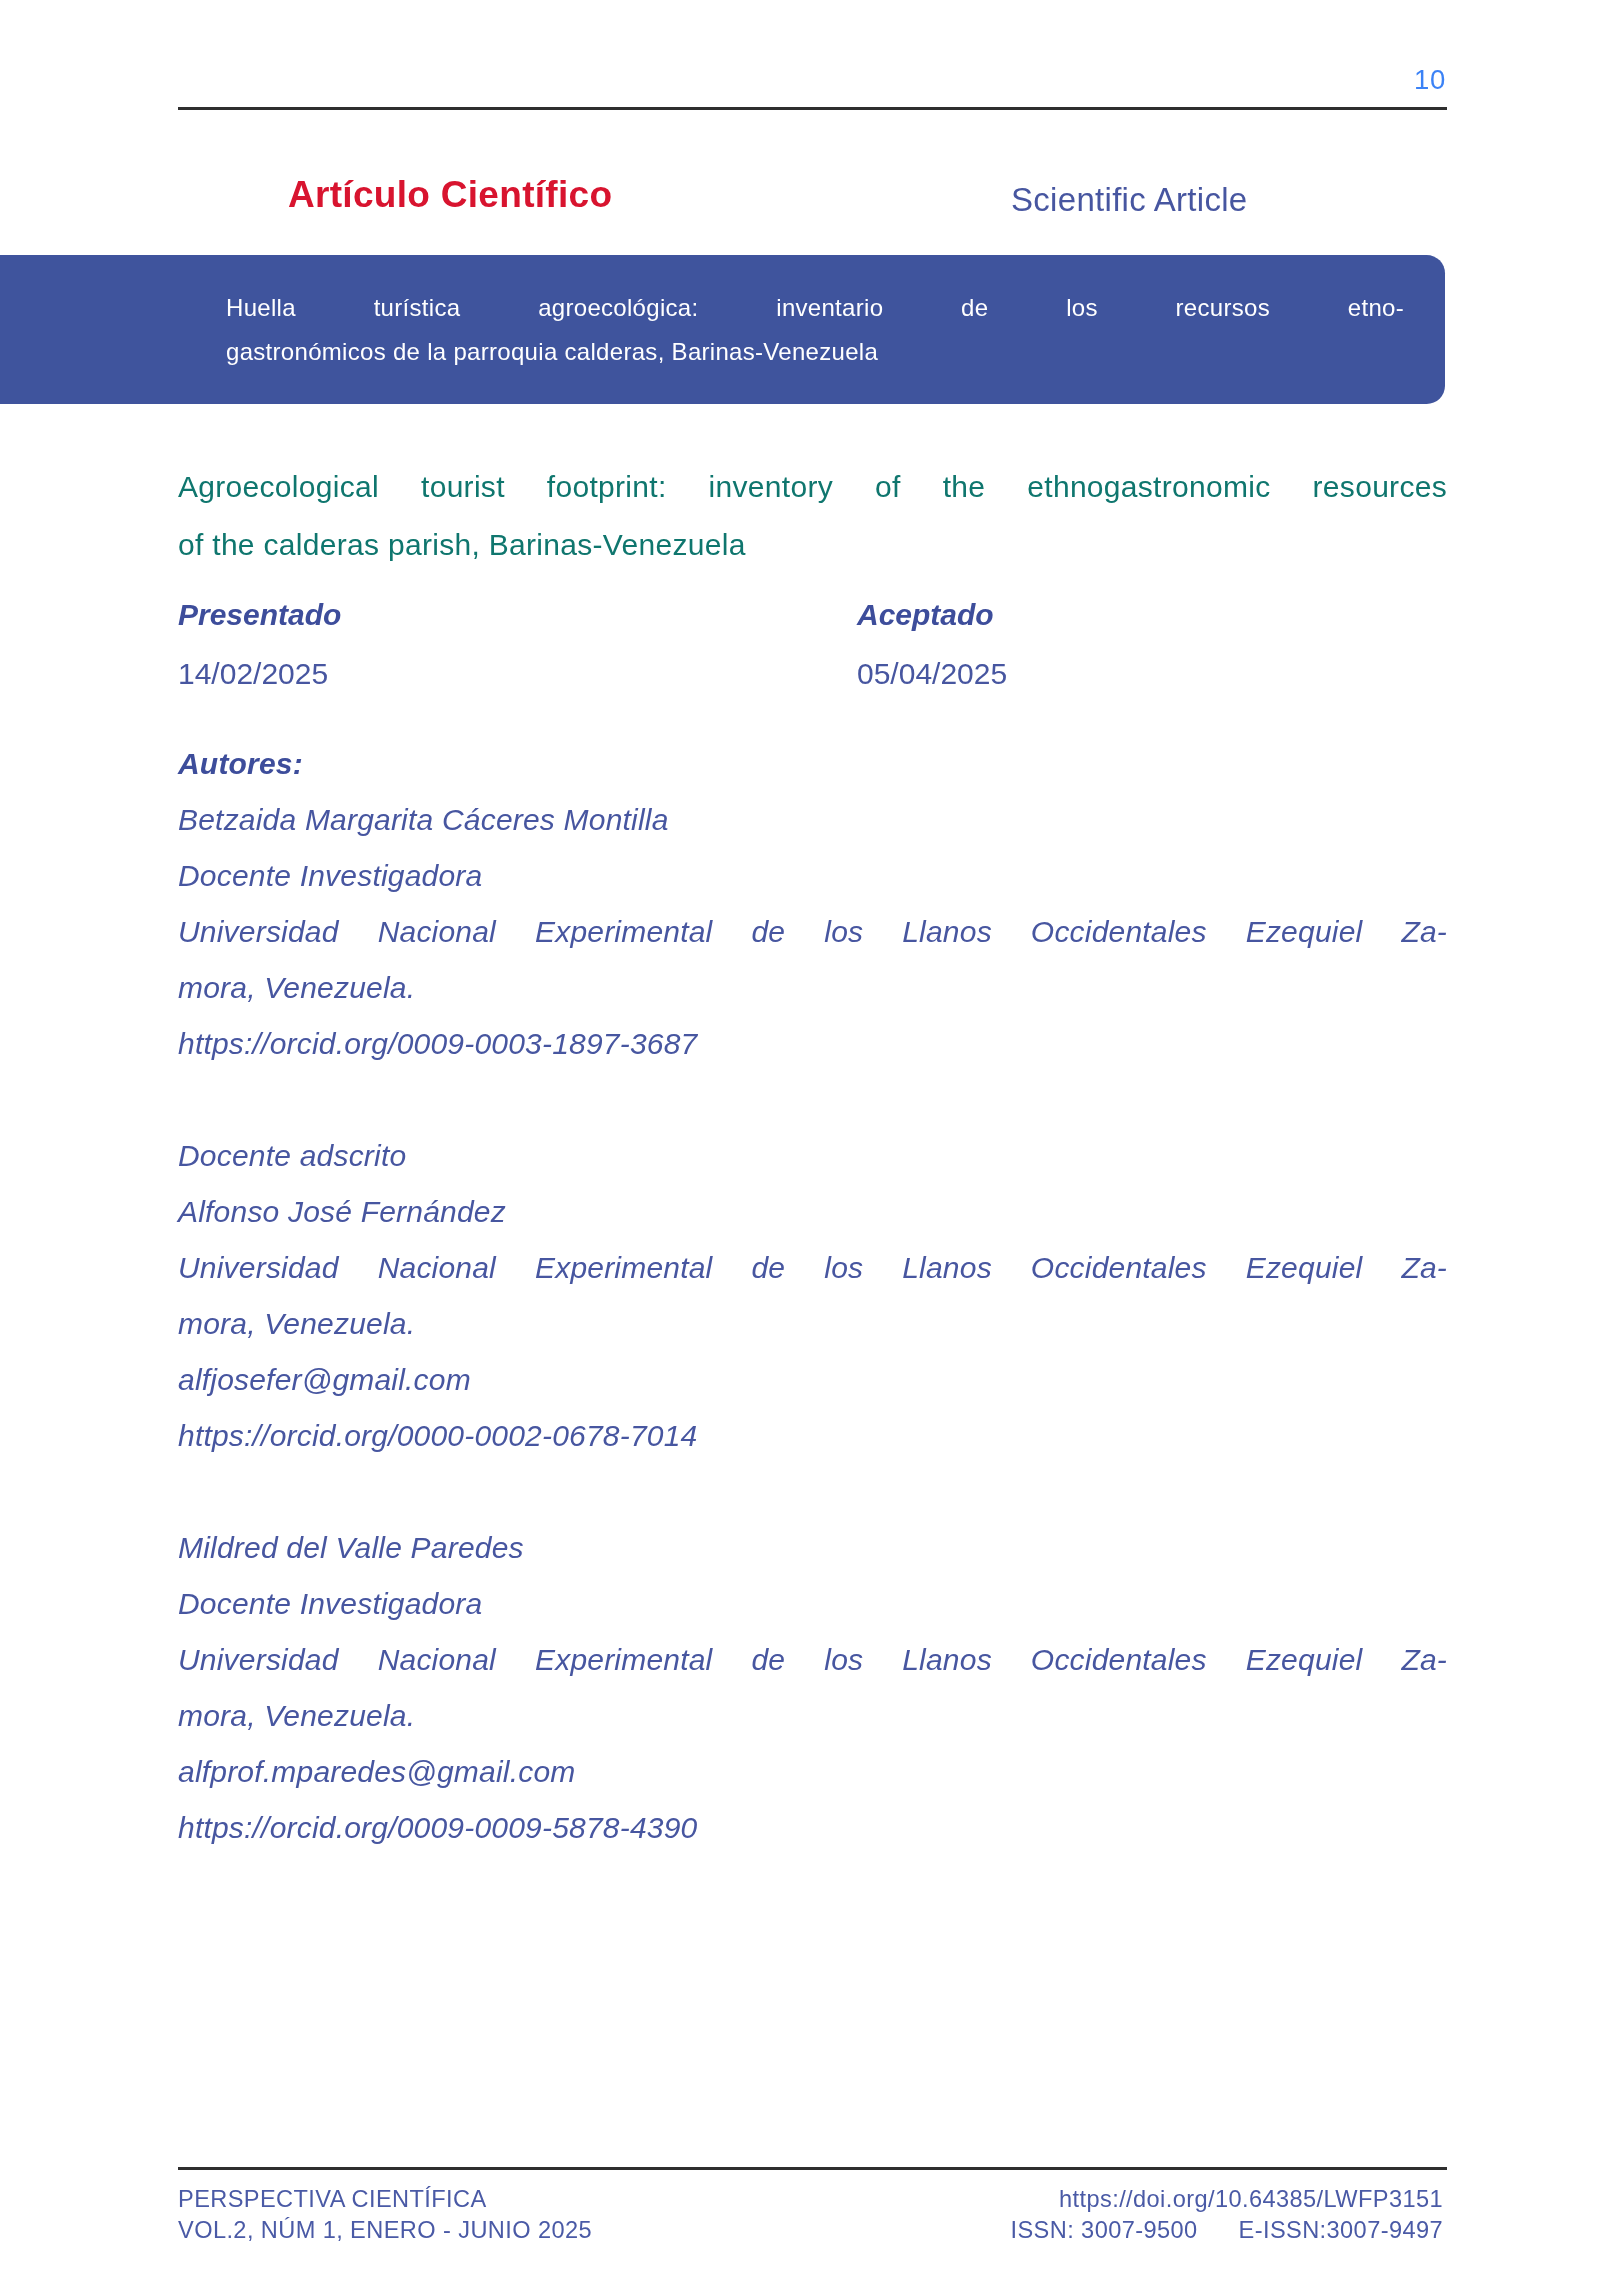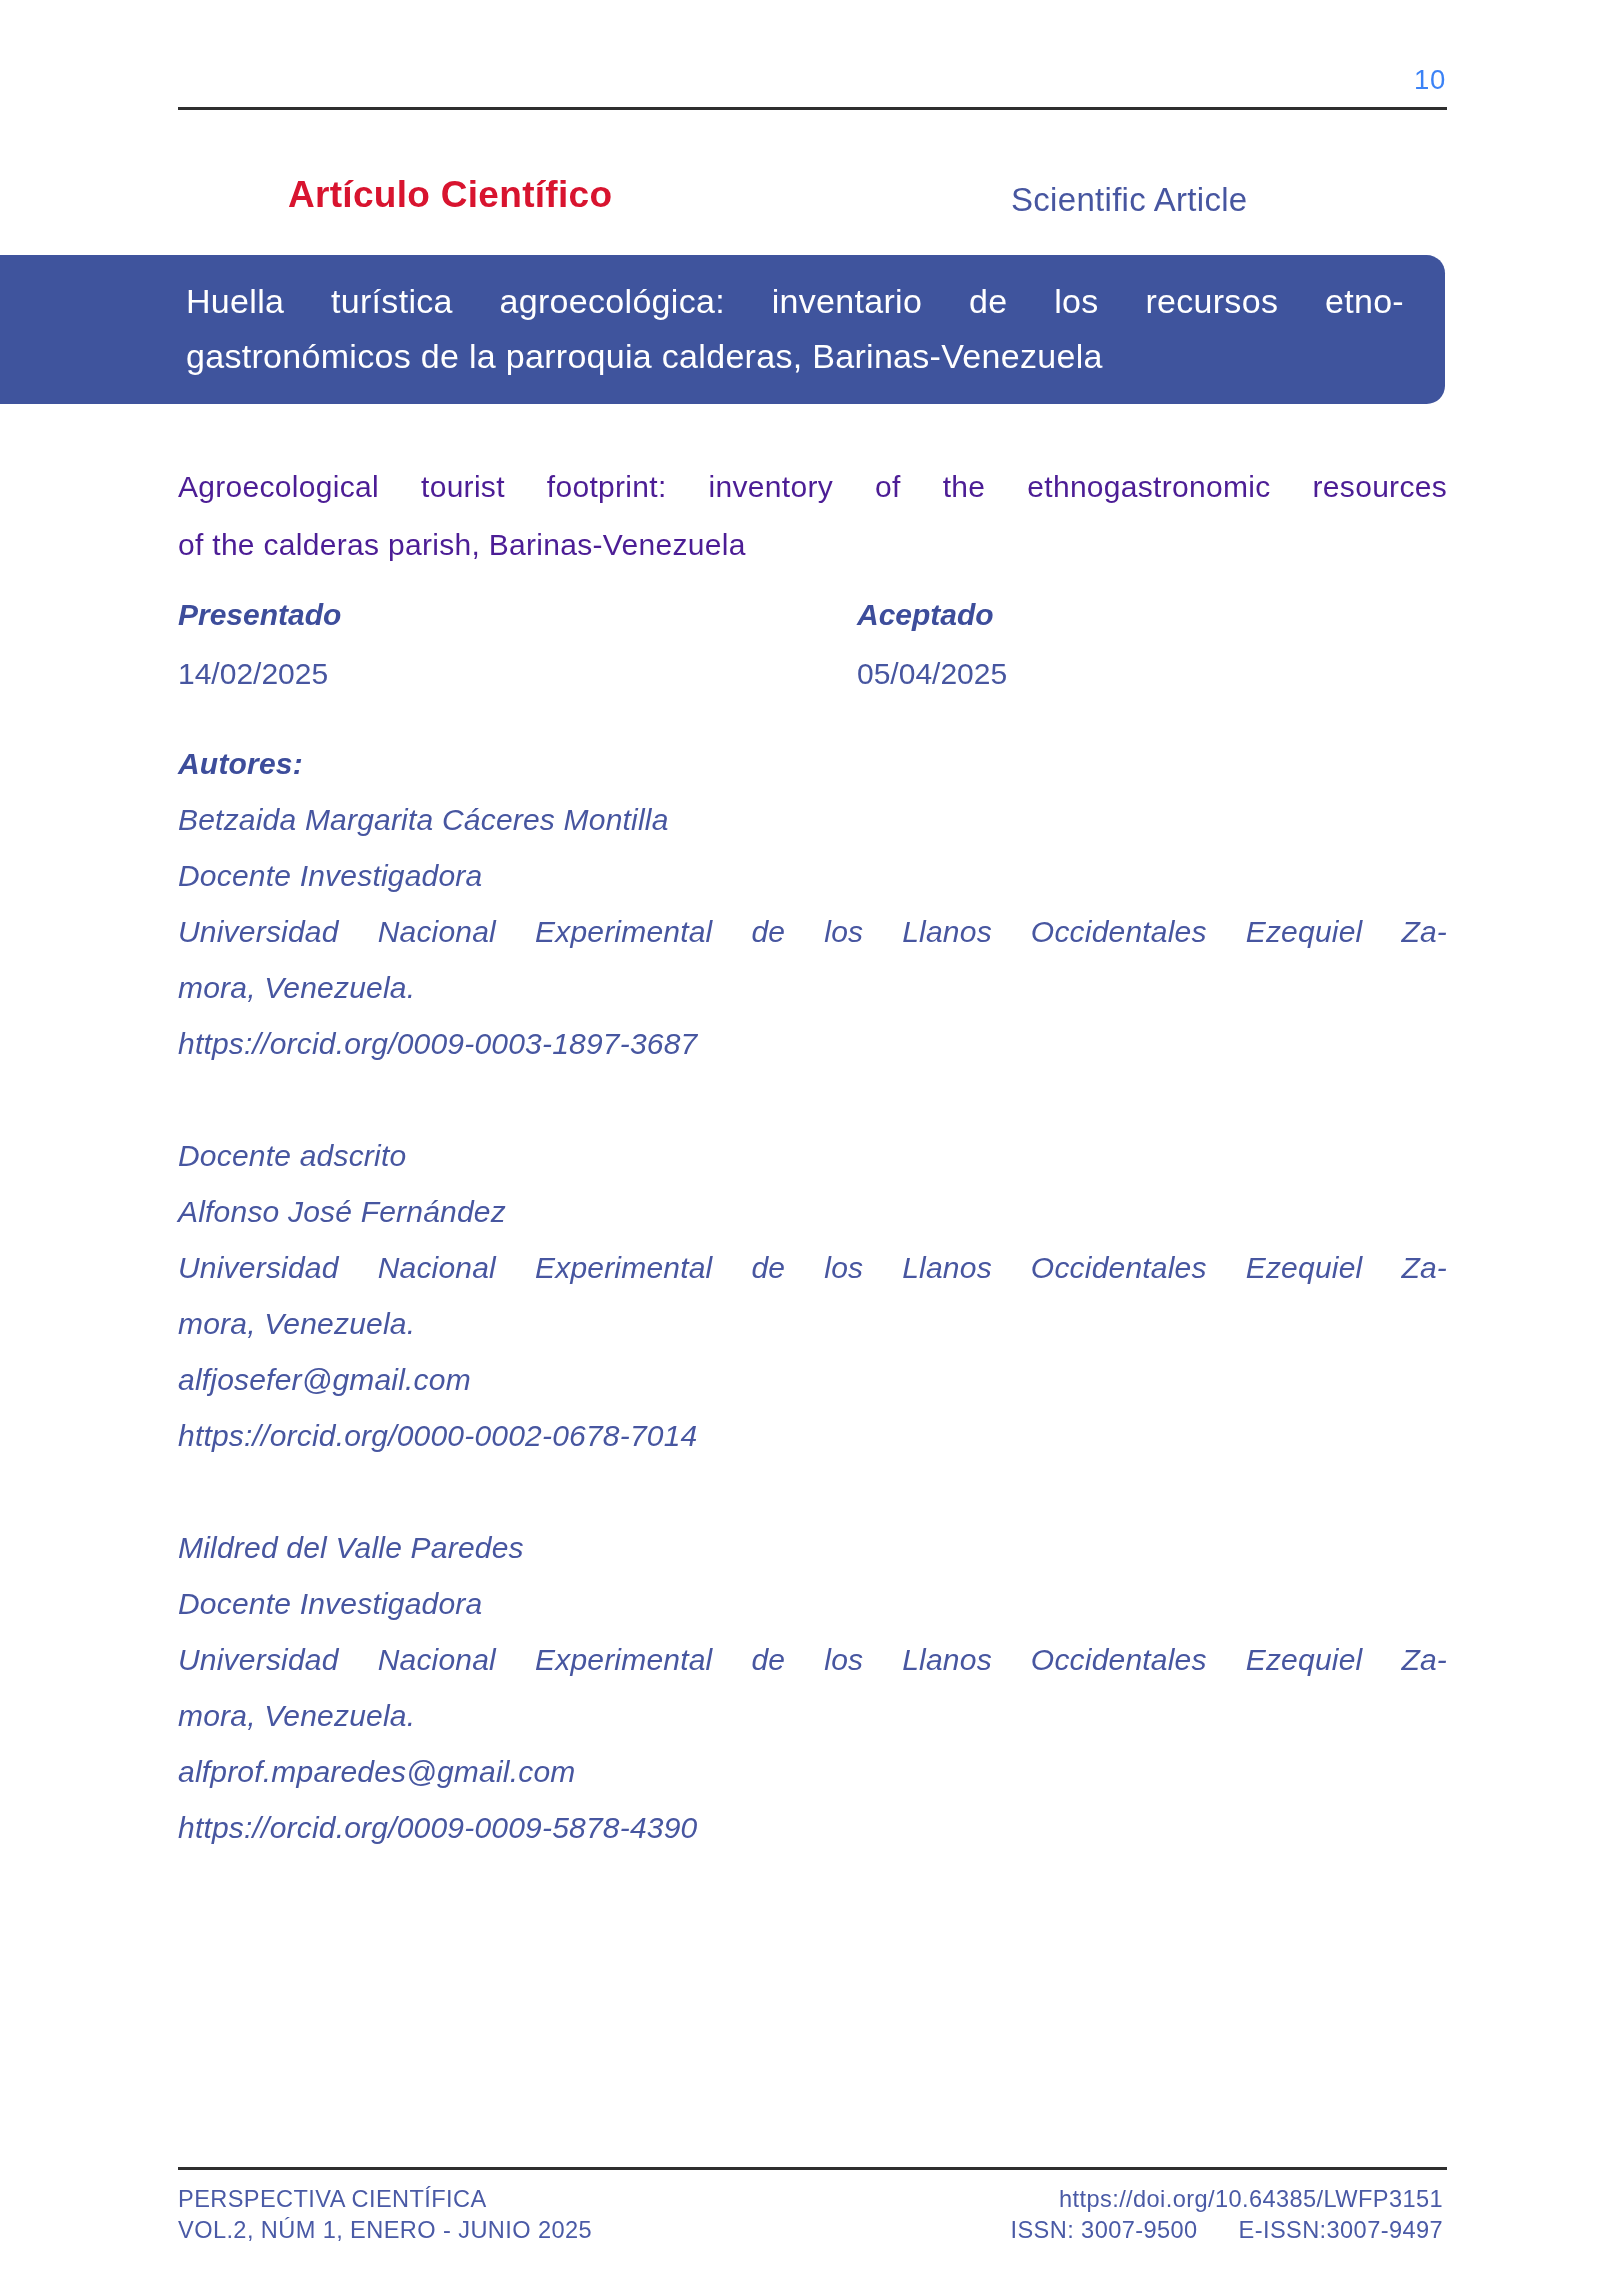--- a/index.html
+++ b/index.html
@@ -33,25 +33,25 @@
     position:absolute; top:255px; left:0;
     width:1445px; height:149px;
     background:#3F549D;
     border-radius:0 18.3px 18.3px 0;
     box-sizing:border-box;
     padding:0 41px 0 186px;
     display:flex; flex-direction:column; justify-content:center;
     row-gap:19.6px;
     color:#ffffff;
   }
-  .banner .line { font-size:34px; line-height:1.05; letter-spacing:0.3px; }
+  .banner .line { font-size:24px; line-height:1.05; letter-spacing:0.3px;margin-left:40px; }
   .stretch { text-align:justify; text-align-last:justify; }
   .subtitle {
     position:absolute; top:458px; left:178px; width:1269px;
-    font-size:30px; line-height:58px; color:#4c1d95; letter-spacing:0.3px;
+    font-size:30px; line-height:58px; color:#0f766e; letter-spacing:0.3px;
   }
   .subtitle .line { display:block; }
   .dates {
     position:absolute; top:585px; left:178px; width:1269px;
     font-size:30px; line-height:59px; color:#3D4D9B;
   }
   .dates .col { position:absolute; top:0; }
   .dates .col.presented { left:0; }
   .dates .col.accepted { left:679px; }
   .dates .label { font-weight:bold; display:block;font-style:italic; }

